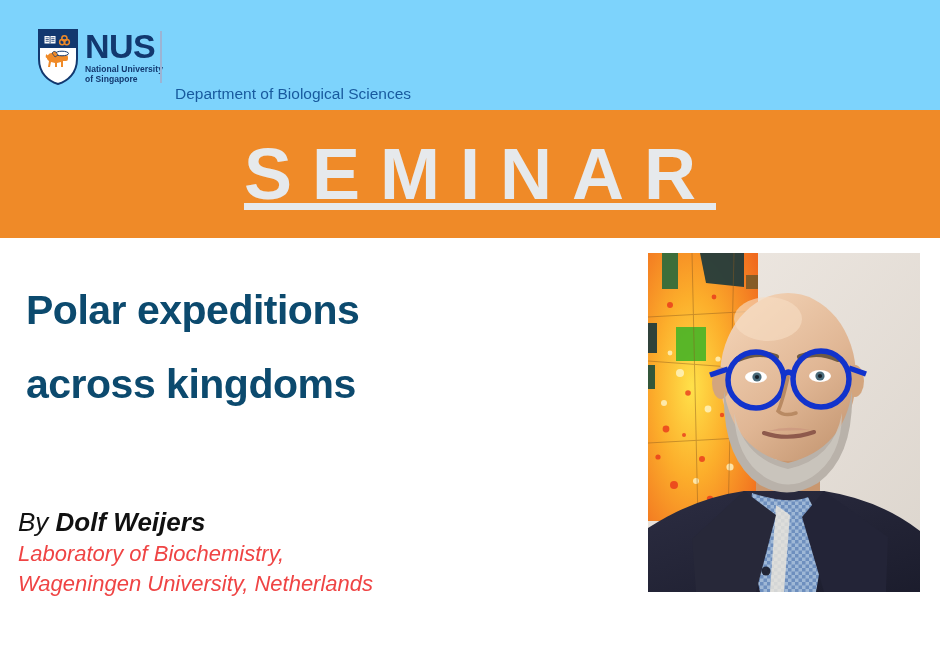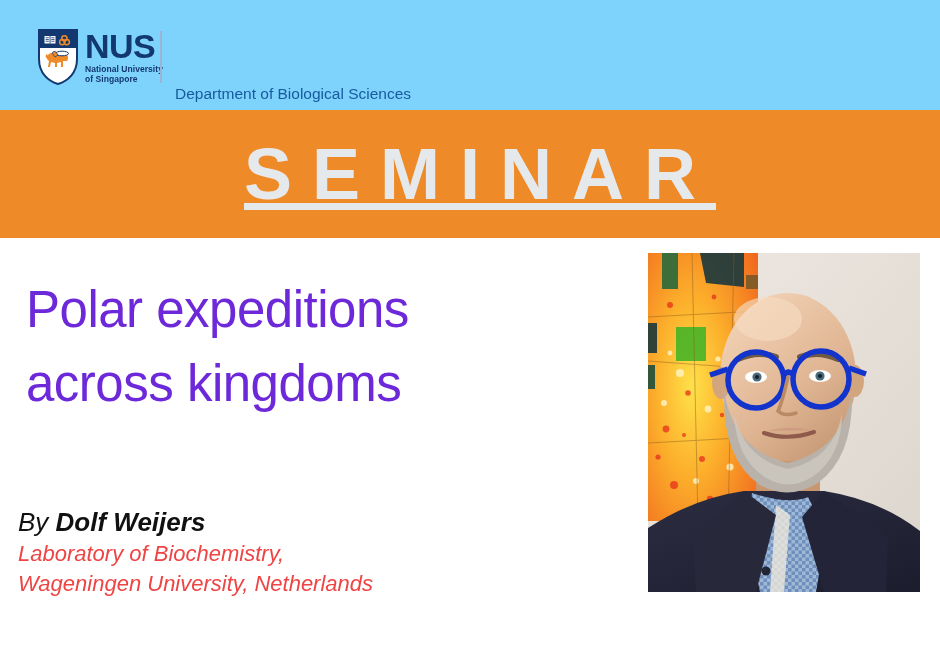--- a/index.html
+++ b/index.html
@@ -56,21 +56,21 @@
     letter-spacing:20px; text-indent:20px; line-height:72px;text-decoration:underline;
   }
 
   
   #main { position:absolute; left:0; top:238px; width:940px; height:412px; }
 
   #talk-title {
     position:absolute; left:26px; top:35px; width:600px;
   }
   .title-line {
-    font-size:51px; font-weight:normal; color:#6d28d9;
+    font-size:41px; font-weight:bold; color:#0c4a6e;
     line-height:74px; letter-spacing:-0.5px;
   }
 
   #speaker-block {
     position:absolute; left:18px; top:268px; width:610px;font-style:italic;
   }
   #speaker-byline {
     font-size:26px; color:#111111; line-height:33px;
     white-space:nowrap;
   }

